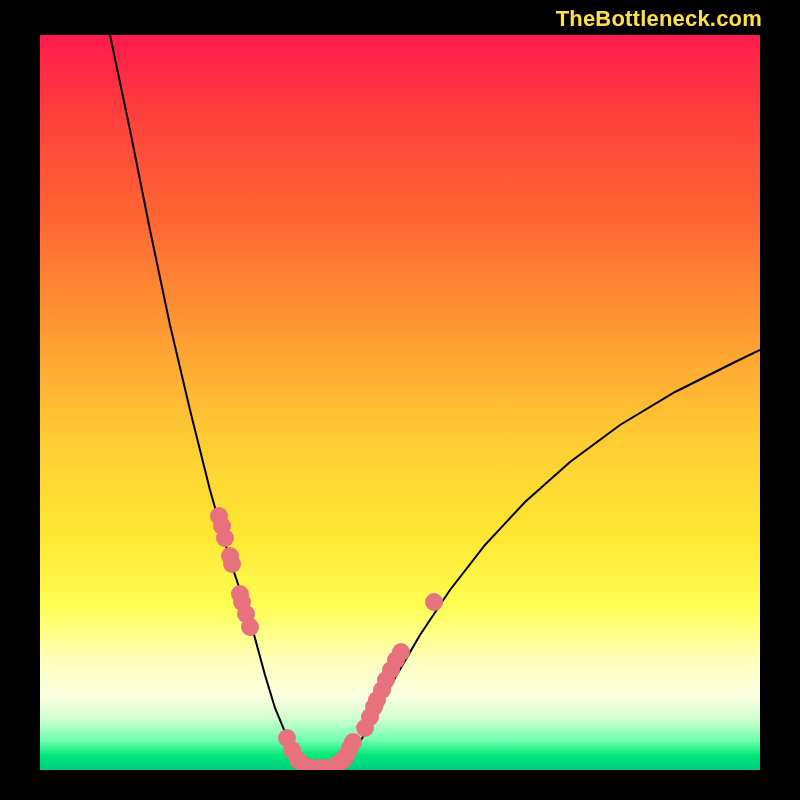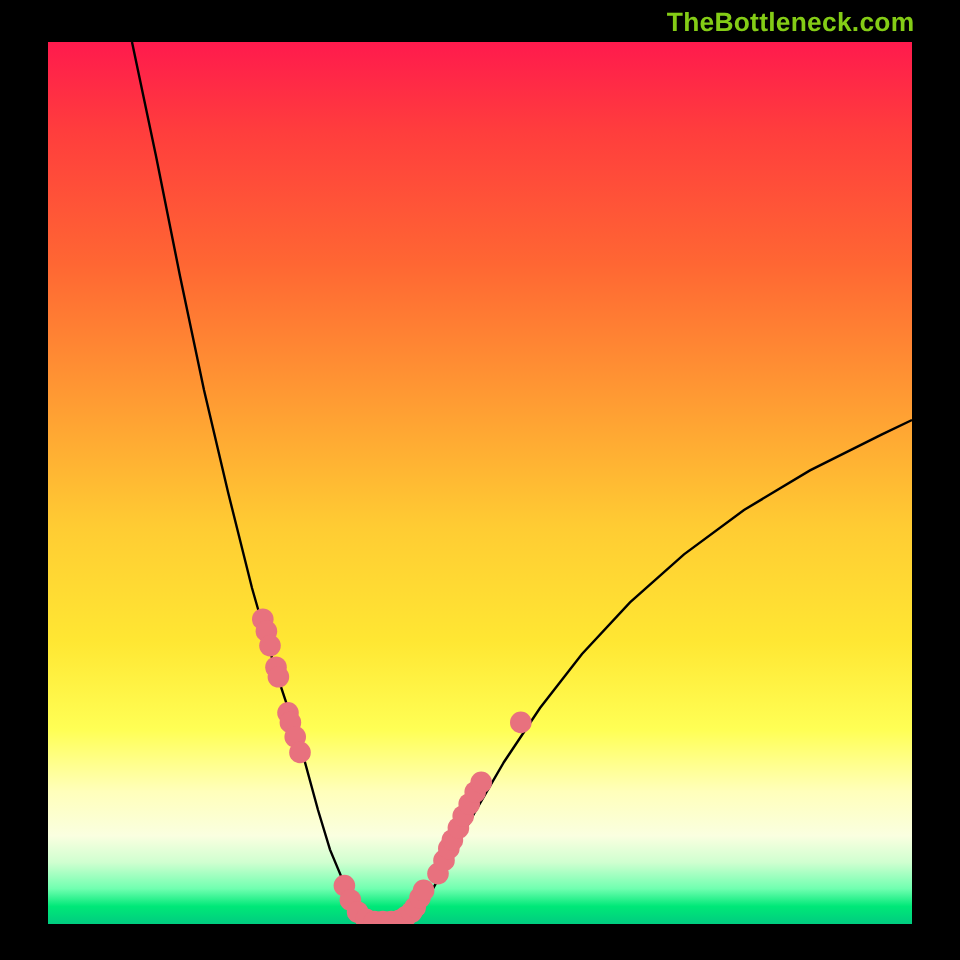--- a/index.html
+++ b/index.html
@@ -38,21 +38,21 @@
       #00cc80 100%
     );
   }
   .watermark {
     position: absolute;
     top: 6px;
     right: 38px;
     font-family: Arial, Helvetica, sans-serif;
     font-size: 22px;
     font-weight: 600;
-    color: #84cc16;
+    color: #fde047;
     letter-spacing: 0.2px;
   }
   svg.curves {
     position: absolute;
     left: 0;
     top: 0;
     width: 720px;
     height: 735px;
   }
 </style>

